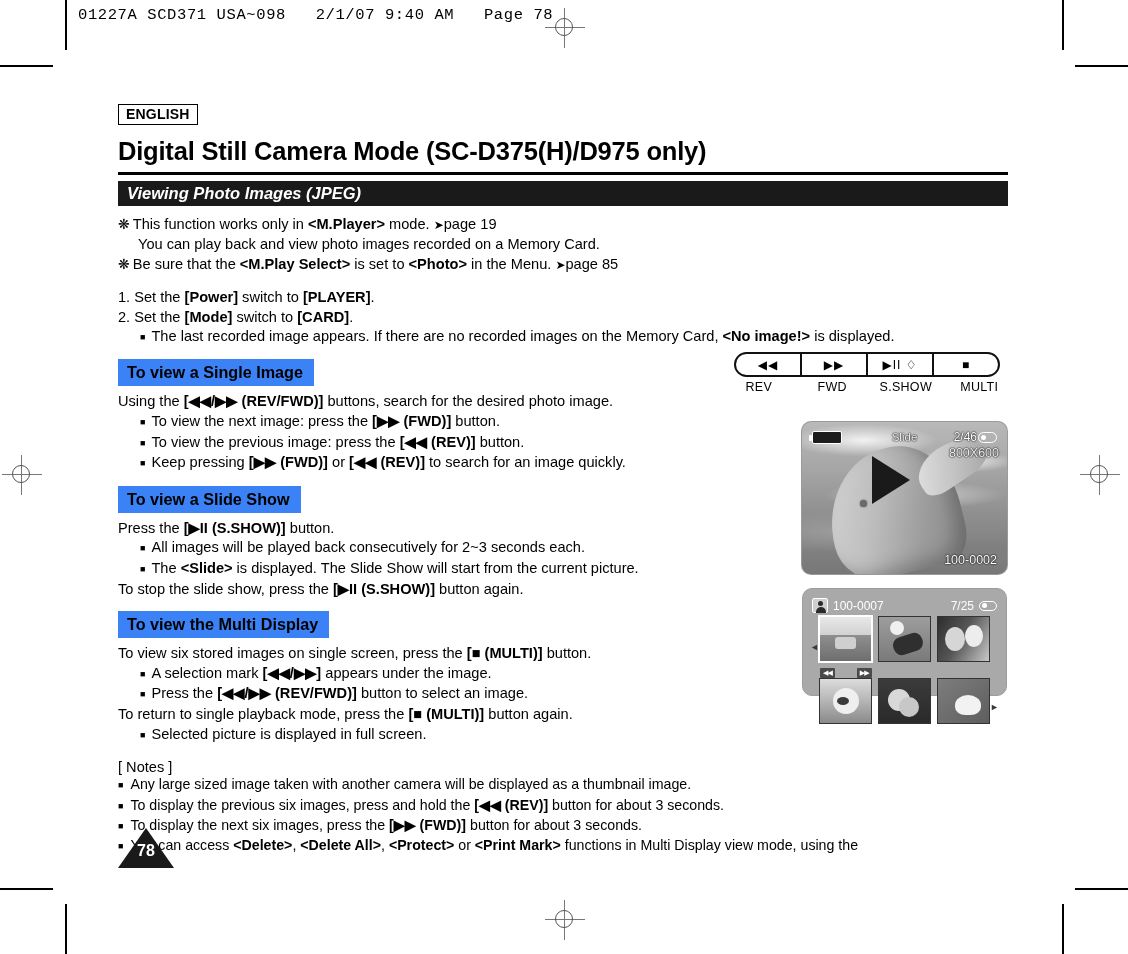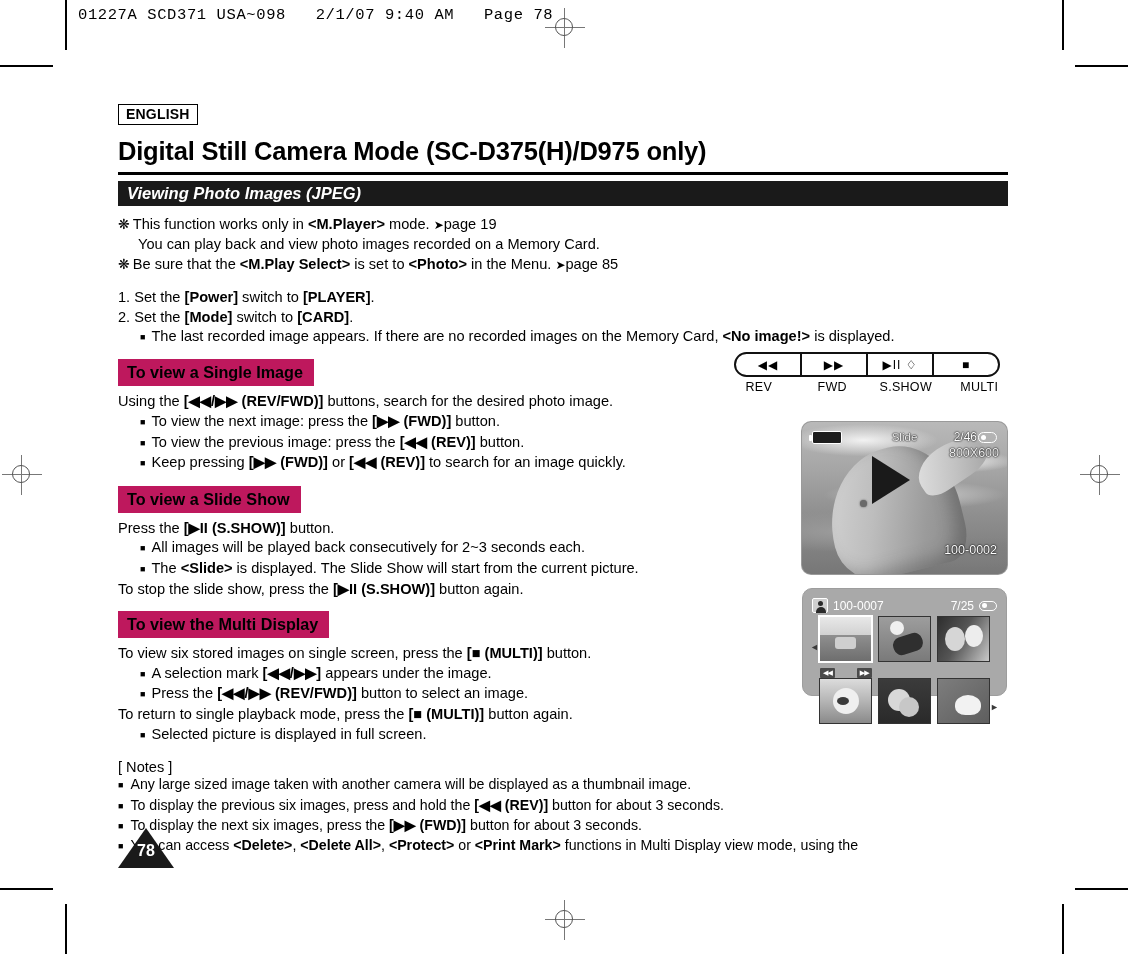--- a/index.html
+++ b/index.html
@@ -31,21 +31,21 @@
   .body{font-size:14.6px;line-height:19.4px;margin-top:9px;}
   .body b{font-weight:bold;}
   .clover{font-size:14px;margin-right:3px;}
   .arrow{font-size:12px;}
   .ind{padding-left:20px;}
   .sq{font-size:9px;vertical-align:1px;margin-right:6px;}
   .row{white-space:nowrap;}
   .subrow{padding-left:22px;}
   .gap{height:13px;}
 
-  .sechead{display:inline-block;background:#be185d;font-weight:bold;font-size:16.2px;
+  .sechead{display:inline-block;background:#3b82f6;font-weight:bold;font-size:16.2px;
            padding:4px 11px 4px 9px;margin:12px 0 6px 0;}
   .sec-body{font-size:14.6px;line-height:19.6px;}
   .sec-body .bullet{padding-left:22px;}
 
   .notes-title{font-weight:normal;font-size:14.6px;margin-top:14px;}
   .notes .n{font-size:14.2px;line-height:19.4px;padding-left:0;}
   .notes .n .sq{margin-right:7px;}
   .notes .cont{padding-left:15px;}
 
   
@@ -95,21 +95,21 @@
       background:#1d1d1d;box-sizing:border-box;}
   .lcd1 .batt:after{content:"";position:absolute;left:-4px;top:3px;width:3px;height:6px;
       background:#fff;border-radius:1px;}
   .lcd1 .slide{left:0;top:9px;width:205px;text-align:center;font-size:11.5px;color:#efefef;}
   .lcd1 .count{right:30px;top:8px;font-size:12px;}
   .lcd1 .cardicon{right:10px;top:10px;width:19px;height:11px;border:1.3px solid #fff;
       border-radius:6px;box-sizing:border-box;}
   .lcd1 .cardicon:after{content:"";position:absolute;left:2px;top:2px;width:5px;height:5px;
       background:#fff;border-radius:50%;}
   .lcd1 .res{right:8px;top:24px;font-size:12.5px;color:#f0f0f0;}
-  .lcd1 .fname{right:10px;bottom:17px;font-size:12.5px;}
+  .lcd1 .fname{right:10px;bottom:7px;font-size:12.5px;}
   .lcd1 .playtri{position:absolute;left:70px;top:34px;width:0;height:0;
       border-top:24px solid transparent;border-bottom:24px solid transparent;
       border-left:38px solid #1a1a1a;}
 
   
   .lcd2{left:802px;top:588px;width:205px;height:108px;border-radius:10px;
         background:#a9a9a9;border:1px solid #9d9d9d;box-sizing:border-box;padding:6px;}
   .lcd2 .hdr{height:21px;display:flex;align-items:center;justify-content:space-between;
              color:#fff;font-size:12px;padding:0 3px;}
   .lcd2 .hdr .left{display:flex;align-items:center;gap:5px;}

